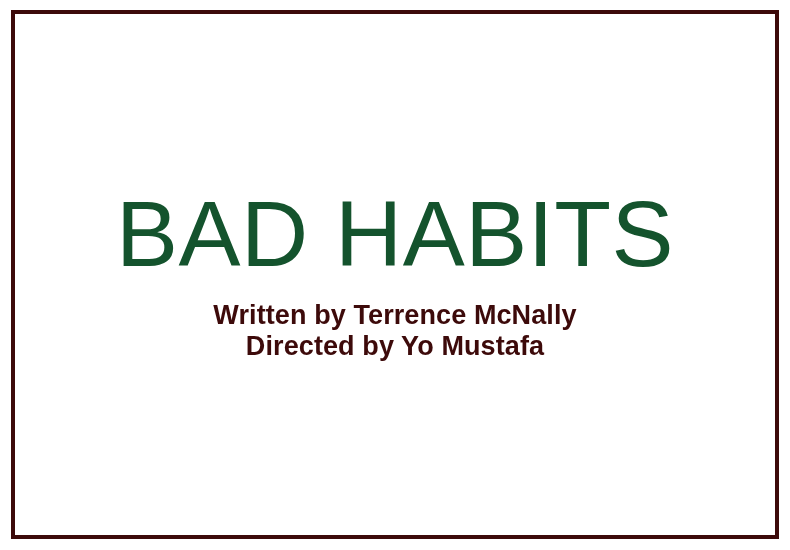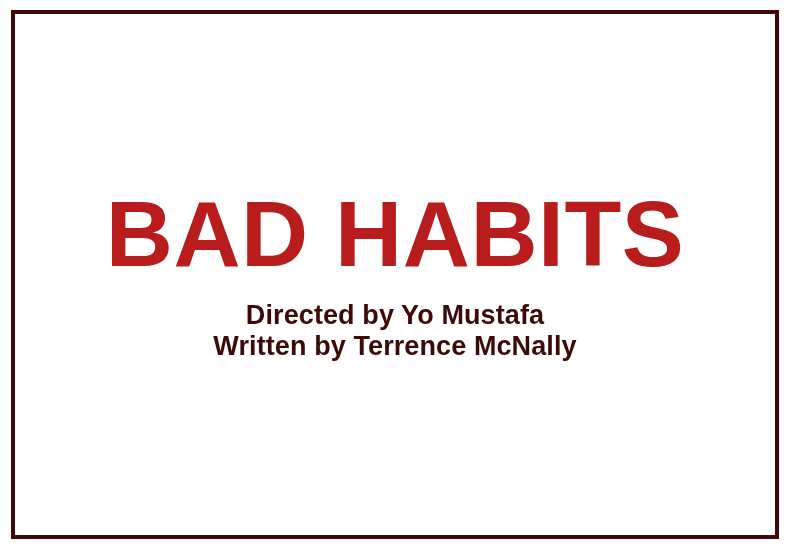--- a/index.html
+++ b/index.html
@@ -51,25 +51,25 @@
 
   #show-title {
     margin: 0;
     padding: 0;
     position: absolute;
     top: 186px;
     left: 0;
     width: 790px;
     text-align: center;
     font-family: "Liberation Sans", sans-serif;
-    font-weight: bold;
+    font-weight: normal;
     font-size: 93px;
     line-height: 96px;
     letter-spacing: 0.5px;
-    color: #b91c1c;
+    color: #14532d;
     white-space: nowrap;
   }
 
   #credits {
     position: absolute;
     top: 300px;
     left: 0;
     width: 790px;
     text-align: center;
   }
@@ -91,19 +91,19 @@
 
 <div id="title-card">
 
   <div id="card-border"></div>
 
   <div id="content-block">
 
     <h1 id="show-title">BAD HABITS</h1>
 
     <div id="credits">
+      <p class="credit-line">Written by Terrence McNally</p>
       <p class="credit-line">Directed by Yo Mustafa</p>
-      <p class="credit-line">Written by Terrence McNally</p>
     </div>
 
   </div>
 
 </div>
 
 </body></html>

